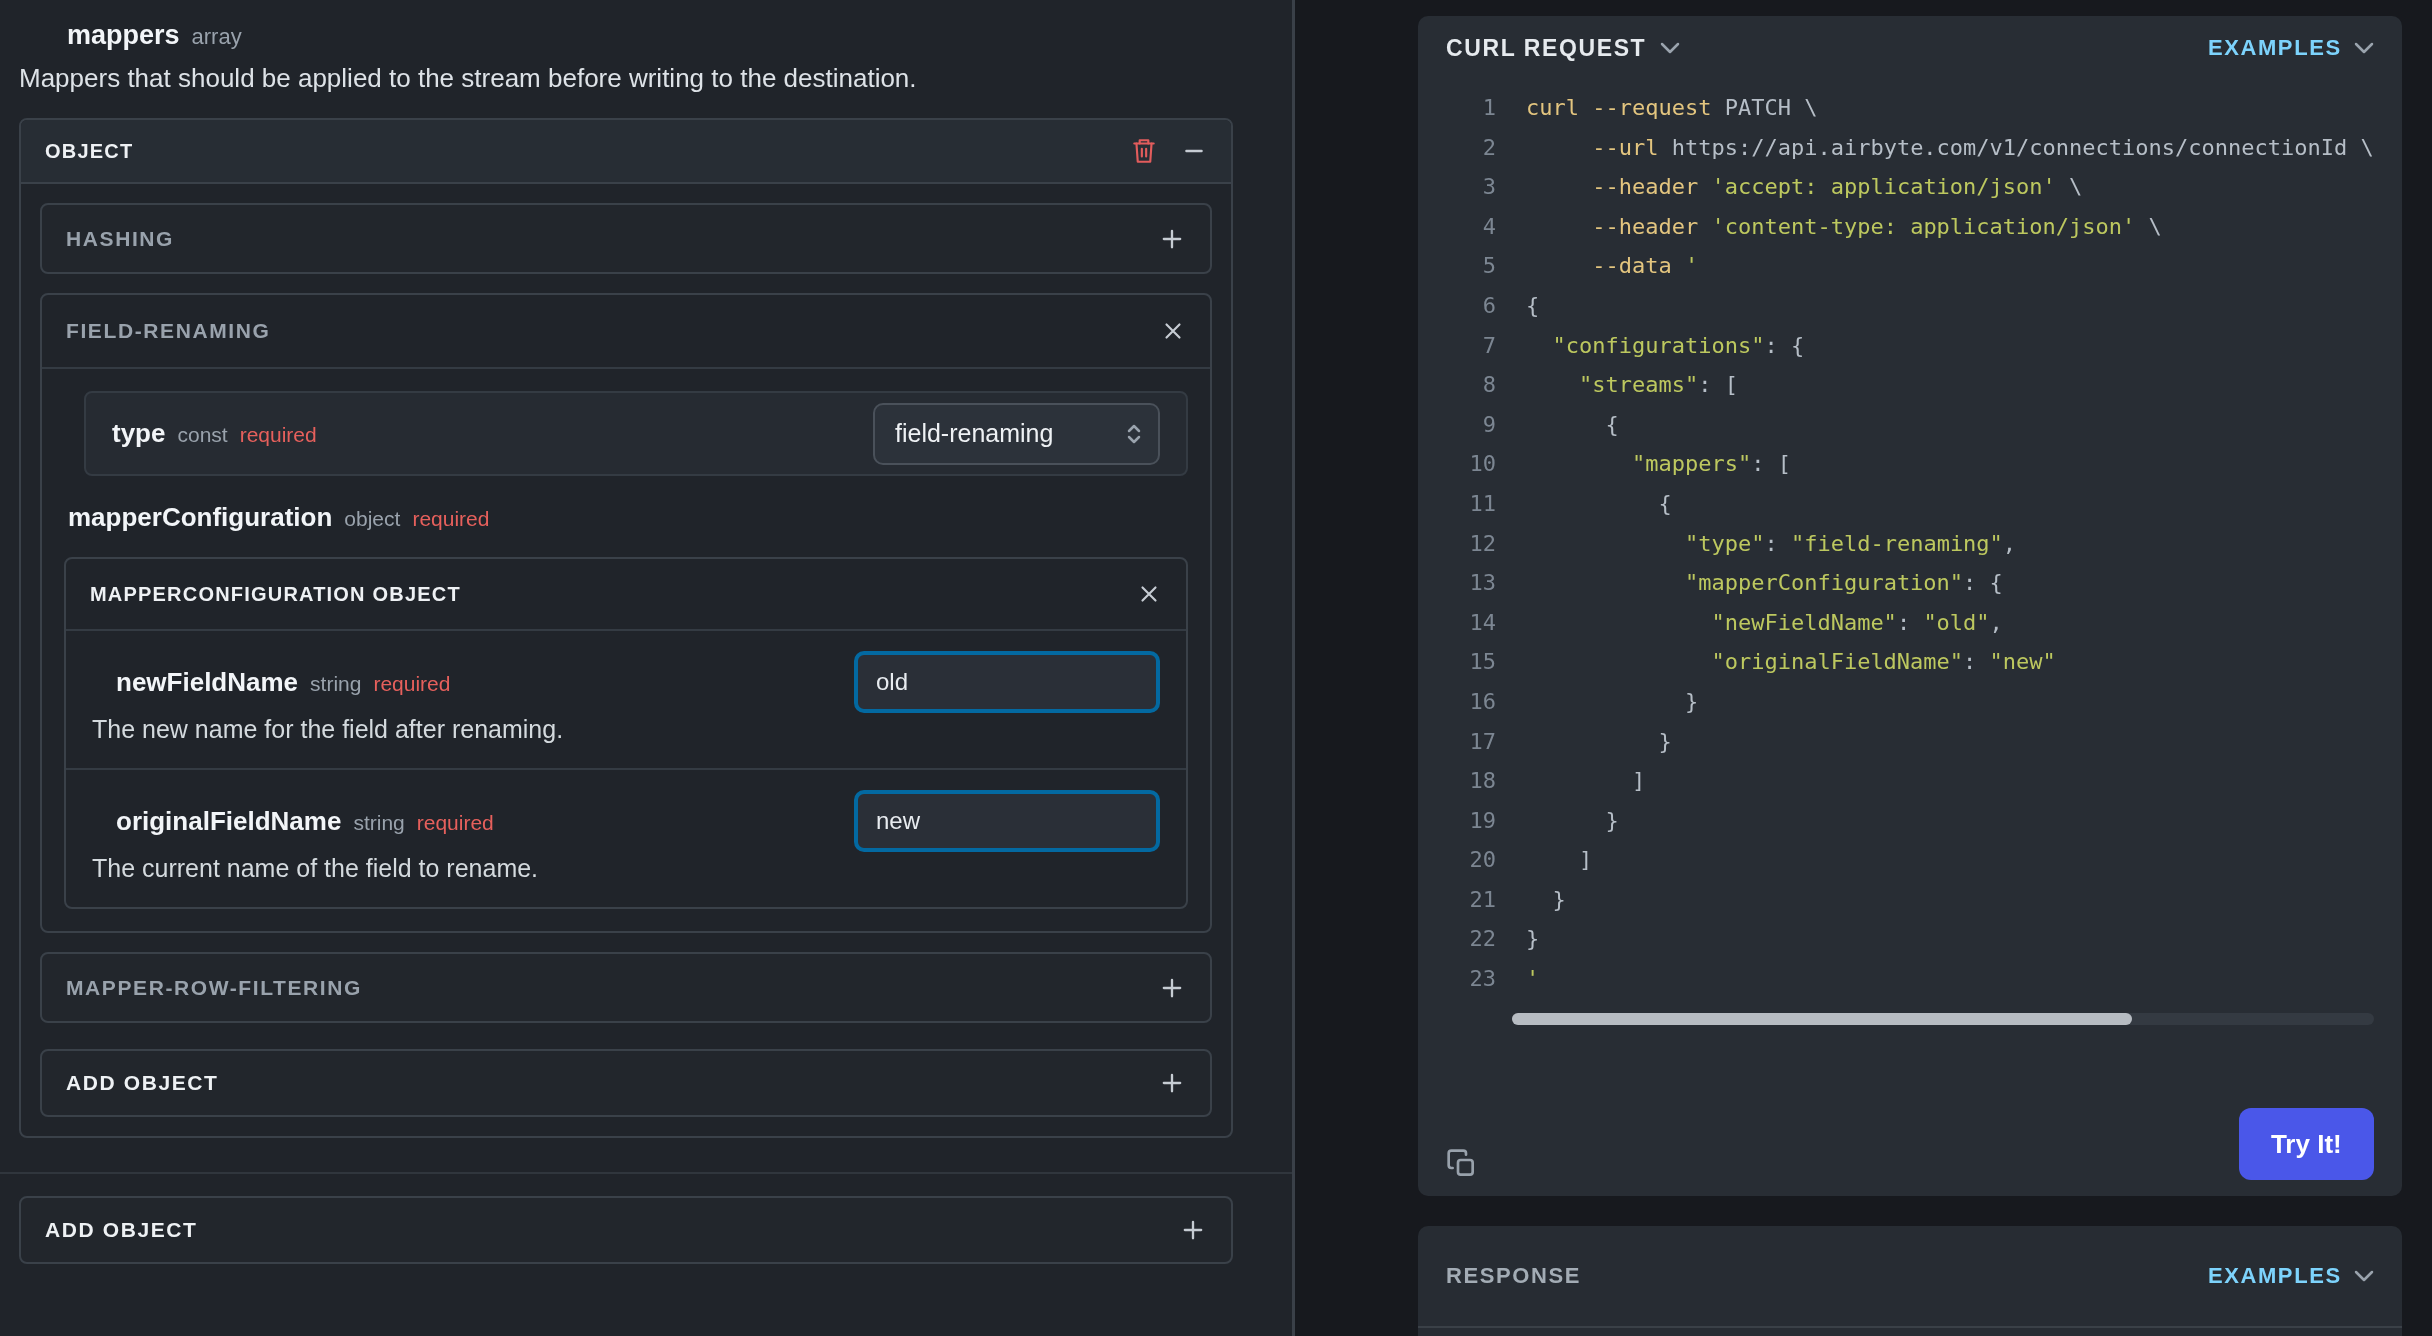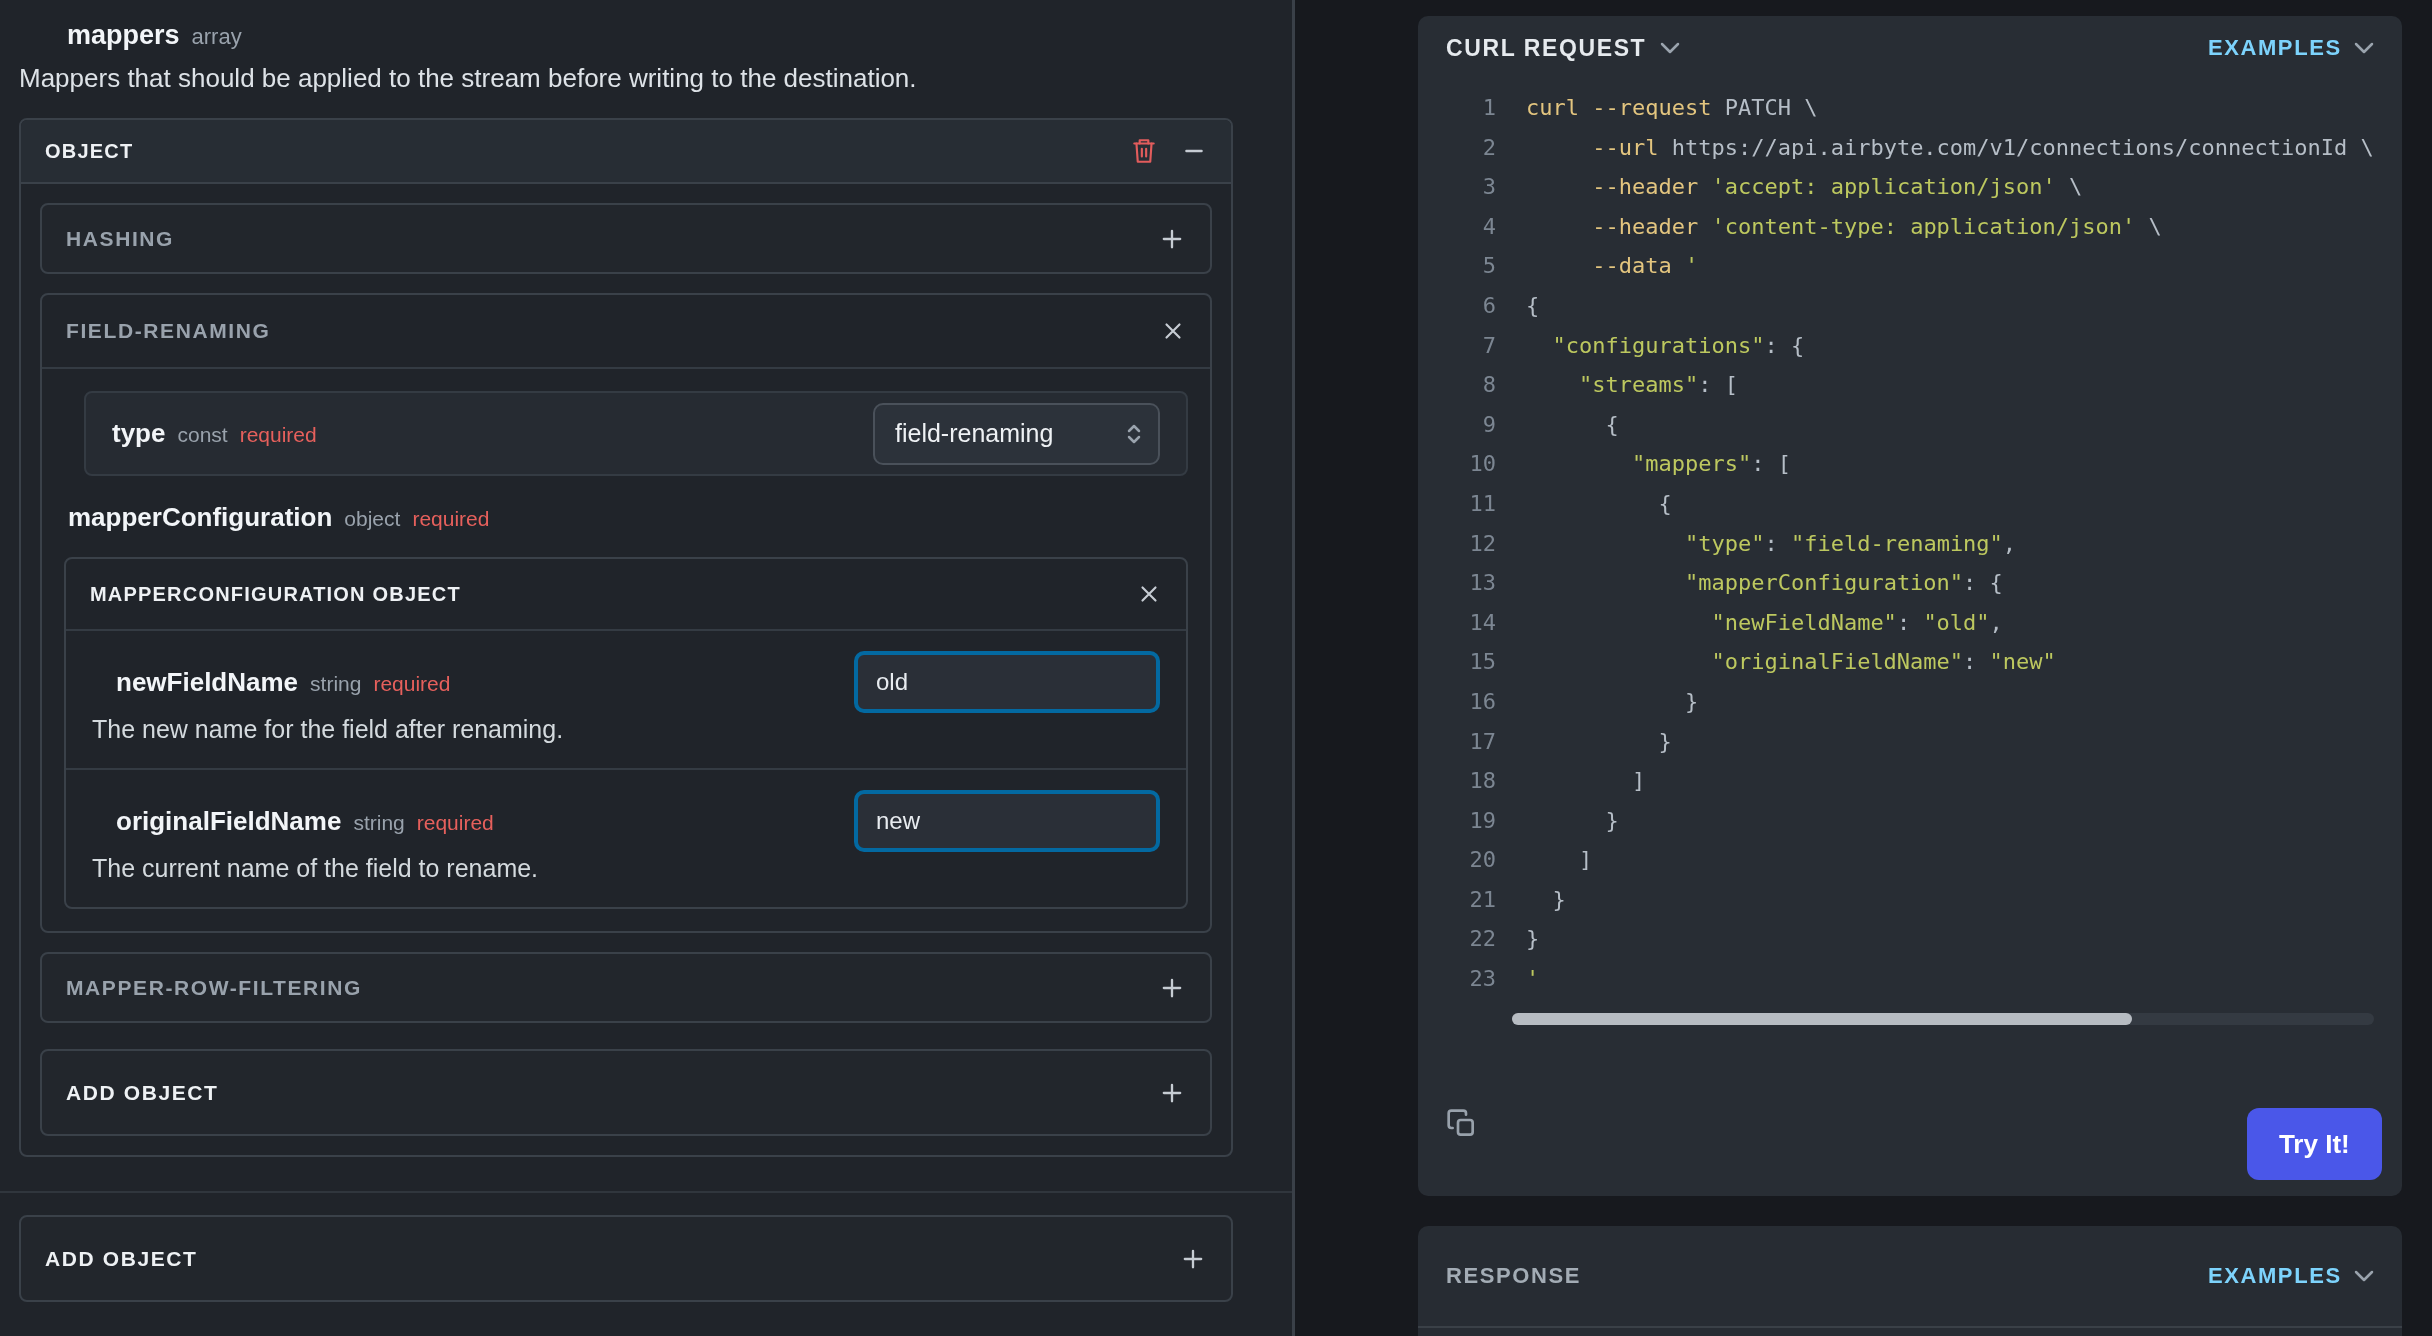--- a/index.html
+++ b/index.html
@@ -21,21 +21,21 @@
   .object-hd{height:62px;background:#272d34;border-bottom:2px solid #3a4149;border-radius:6px 6px 0 0;}
   .panel-title{font-size:20px;font-weight:700;letter-spacing:1.2px;color:#eef1f4;}
   .hd-actions{display:flex;align-items:center;gap:24px;}
   .icon-btn{background:none;border:none;padding:0;cursor:pointer;display:flex;align-items:center;}
 
   .panel-bd{padding:19px;}
   .row{display:flex;align-items:center;justify-content:space-between;border:2px solid #3a4149;
        border-radius:8px;padding:0 24px;background:#22262c;box-sizing:border-box;}
   .collapsed-row{height:71px;}
   .section-label{font-size:21px;font-weight:700;letter-spacing:1.6px;color:#99a2ac;}
-  .add-row{height:87px;margin-top:26px;cursor:pointer;}
+  .add-row{height:68px;margin-top:26px;cursor:pointer;}
   .add-label{font-size:21px;font-weight:700;letter-spacing:1.6px;color:#eef1f4;}
 
   .subpanel{margin-top:19px;border:2px solid #3a4149;border-radius:8px;}
   .sub-hd{height:72px;border-bottom:2px solid #343b43;}
   .sub-bd{padding:22px;}
   .mt19{margin-top:19px;}
 
   .type-card{display:flex;align-items:center;justify-content:space-between;height:85px;
              background:#262b32;border:2px solid #343b43;border-radius:8px;padding:0 26px;box-sizing:border-box;margin-left:20px;}
   .lbl-group{display:flex;align-items:baseline;gap:12px;}
@@ -76,22 +76,22 @@
   .lineno{width:50px;flex:none;text-align:right;margin-right:30px;color:#7c8692;
           font-family:"DejaVu Sans Mono",monospace;font-size:22px;}
   .code-text{font-family:"DejaVu Sans Mono",monospace;font-size:22px;}
   .tok-p{color:#b6bec7;}
   .tok-k{color:var(--code-flag,#e3c57f);}
   .tok-s{color:var(--code-string,#bdc85f);}
 
   .hscroll{margin:14px 0 0 66px;height:12px;background:#343a42;border-radius:6px;position:relative;}
   .hscroll-thumb{position:absolute;left:0;top:0;height:12px;width:72%;background:#b7bcc2;border-radius:6px;cursor:grab;}
 
-  .card-footer{position:absolute;left:28px;right:20px;bottom:16px;height:72px;
-               display:flex;align-items:flex-start;justify-content:space-between;}
+  .card-footer{position:absolute;left:28px;right:28px;bottom:16px;height:72px;
+               display:flex;align-items:flex-end;justify-content:space-between;}
   .try-btn{height:72px;padding:0 32px;background:var(--accent,#4a57e9);color:#ffffff;font-size:26px;
            font-weight:700;border:none;border-radius:12px;cursor:pointer;font-family:"Liberation Sans",sans-serif;}
 
   .resp-card{margin-top:30px;background:#272c33;border-radius:10px 10px 0 0;overflow:hidden;}
   .resp-hd{display:flex;align-items:center;justify-content:space-between;height:100px;padding:0 28px;
            border-bottom:2px solid #3a4047;}
   .resp-title{font-size:22px;font-weight:700;letter-spacing:1.6px;color:#a3acb5;}
   .resp-body{height:80px;}
 </style>
 </head>

